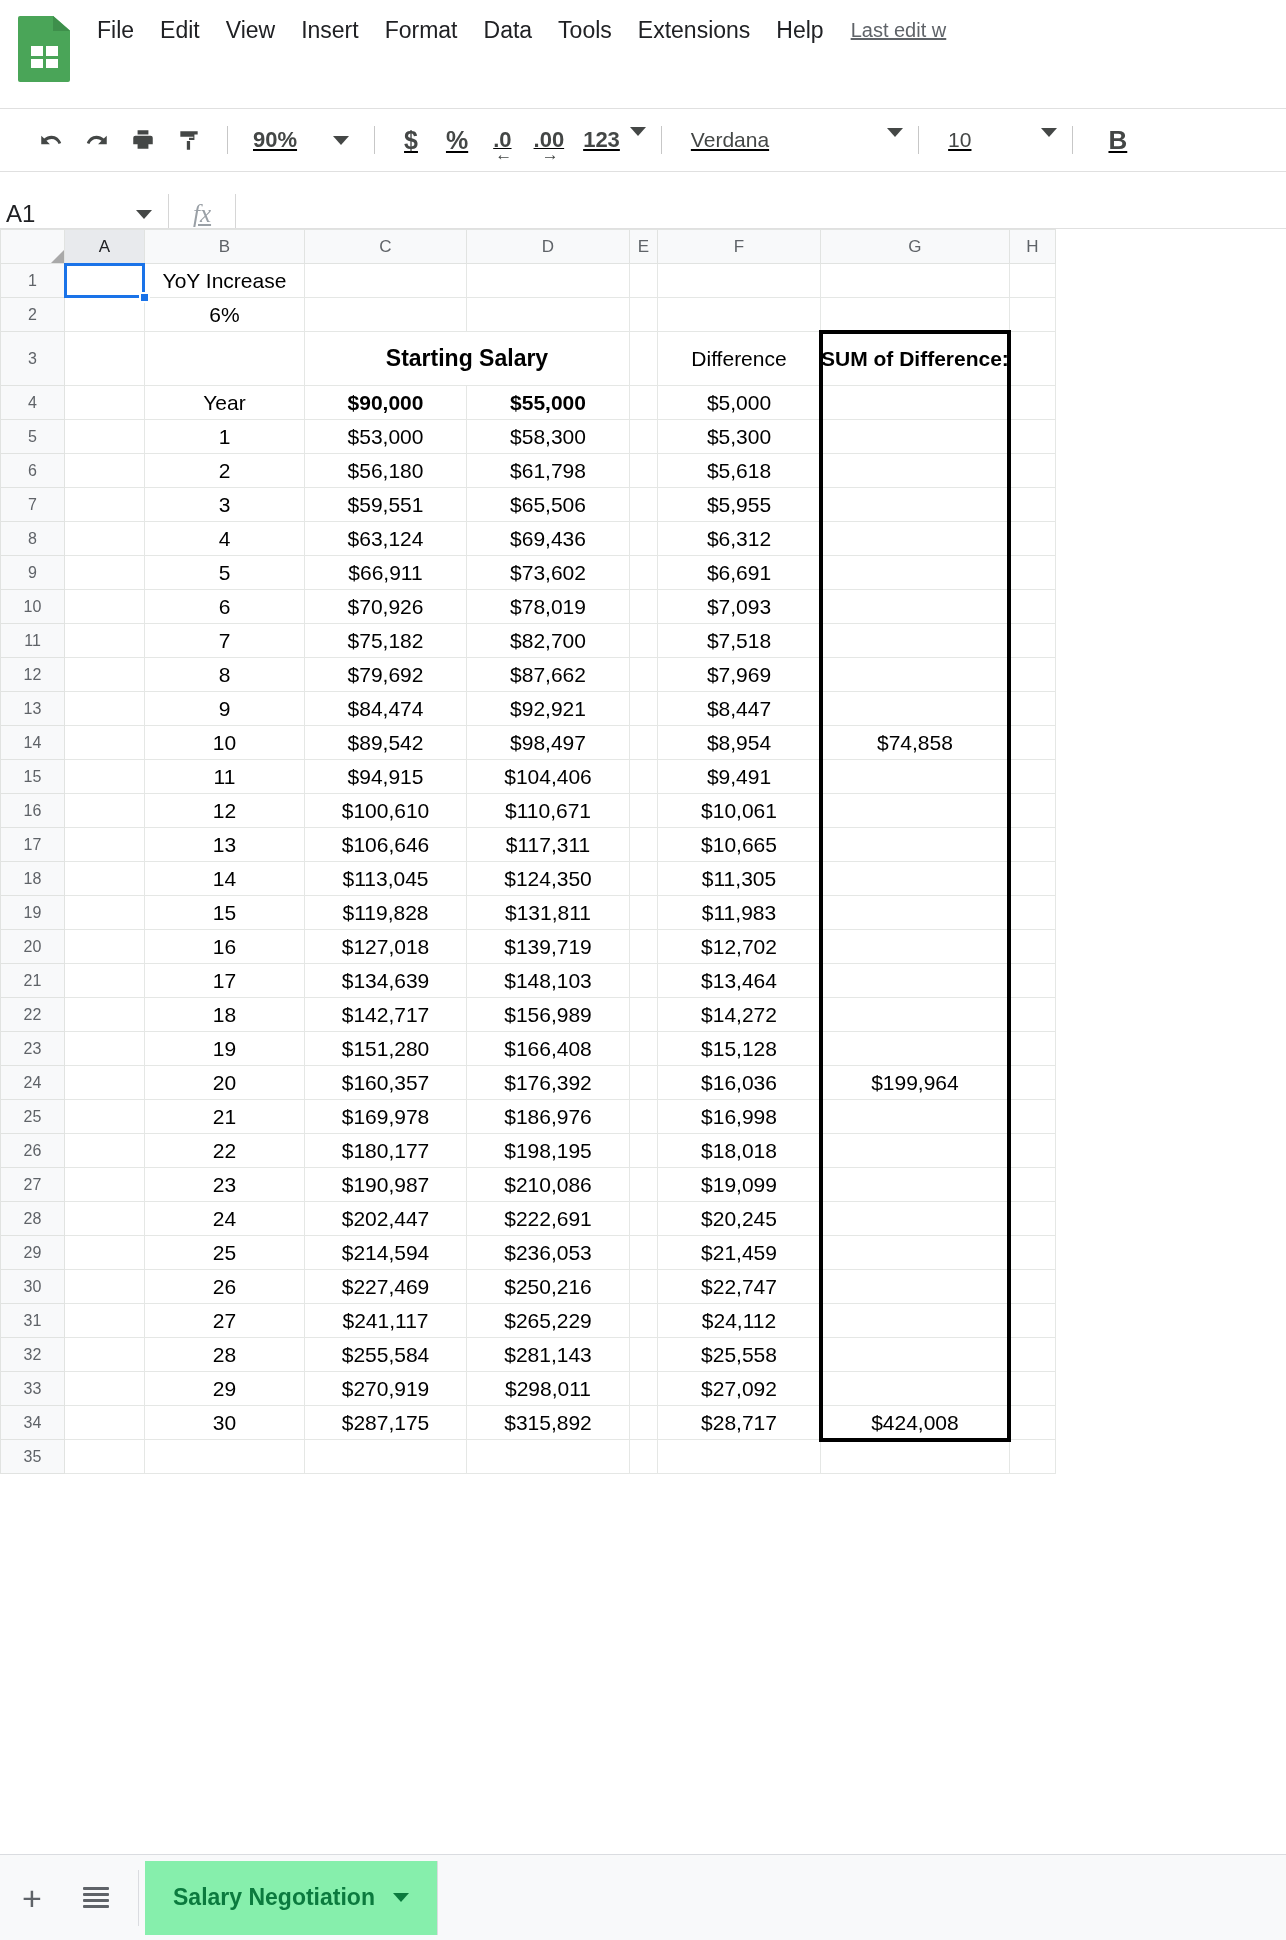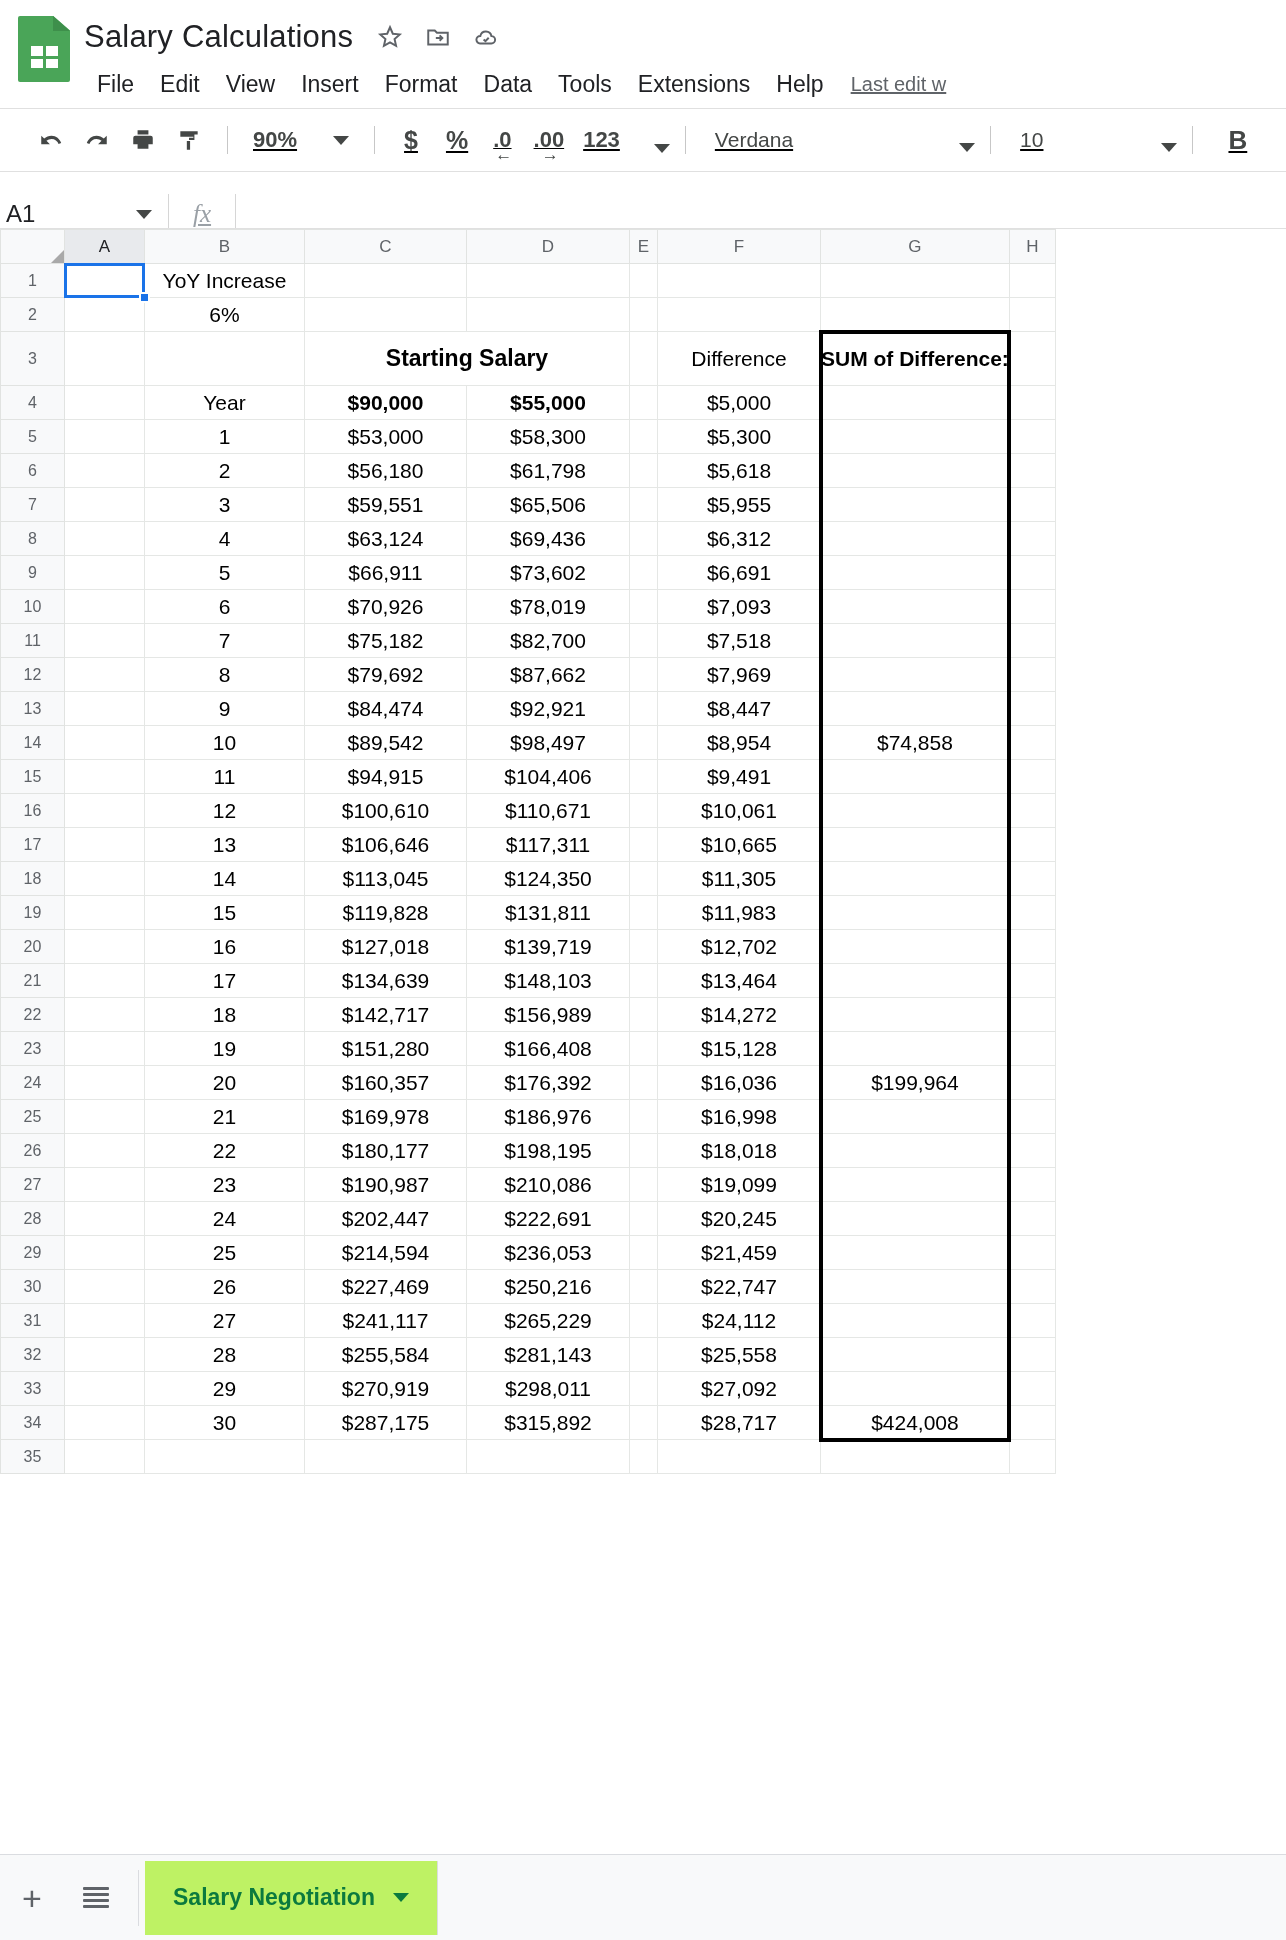--- a/index.html
+++ b/index.html
@@ -46,21 +46,21 @@
   .tb-ic svg { fill: #444746; }
   .tb-sep { width: 1px; height: 28px; background: #c7c7c7; margin: 0 15px; }
   .tb-txt { font-size: 22px; color: #444746; font-weight: 600; }
   .zoomsel { display: flex; align-items: center; gap: 36px; padding: 0 10px; }
   .caret { width: 0; height: 0; border-left: 8px solid transparent; border-right: 8px solid transparent; border-top: 9px solid #444746; }
   .glyph { font-size: 25px; color: #444746; font-weight: 700; padding: 0 14px; }
   .dec { position: relative; padding: 0 11px; }
   .dec .num { font-size: 22px; color: #444746; font-weight: 700; }
   .dec .arr { position: absolute; left: 50%; transform: translateX(-42%); top: 18px; font-size: 17px; color: #444746; }
   .fontname { font-size: 21px; color: #444746; padding-left: 14px; }
-  .selbox { display: flex; align-items: flex-end; gap: 24px; }
+  .selbox { display: flex; align-items: flex-start; }
   .selgap1 { width: 118px; }
   .selgap2 { width: 70px; }
   .bold-b { font-size: 26px; font-weight: 700; color: #444746; padding-left: 20px; }
 
   
   .formulabar { height: 56px; display: flex; align-items: flex-end; }
   .namebox { width: 168px; display: flex; align-items: center; padding-left: 6px; }
   .namebox .nm { font-size: 24px; color: #202124; }
   .namebox .cr { margin-left: auto; margin-right: 16px; width: 0; height: 0;
     border-left: 8px solid transparent; border-right: 8px solid transparent; border-top: 9px solid #444746; }
@@ -107,62 +107,40 @@
 
   
   .tabbar { position: absolute; left: 0; bottom: 0; width: 1286px; height: 86px;
     background: #f8f9fa; border-top: 1px solid #dadce0; display: flex; align-items: center; }
   .tab-btn { width: 64px; height: 86px; display: flex; align-items: center; justify-content: center; color: #5f6368; }
   .tab-btn .plus { font-size: 34px; color: #5f6368; line-height: 1; }
   .hamb { width: 26px; height: 22px; display: flex; flex-direction: column; justify-content: space-between; }
   .hamb i { display: block; height: 3px; background: #5f6368; border-radius: 1px; }
   .tabsep { width: 1px; height: 56px; background: #dadce0; margin: 0 6px 0 10px; }
   .sheet-tab { display: flex; align-items: center; gap: 18px; height: 74px; padding: 0 28px;
-    background: #bef264; border-right: 1px solid #dadce0; }
+    background: #86efac; border-right: 1px solid #dadce0; }
   .sheet-tab .nm { font-size: 23px; color: #0b7a3e; font-weight: 700; white-space: nowrap; }
   .sheet-tab .cr { width: 0; height: 0; border-left: 8px solid transparent;
     border-right: 8px solid transparent; border-top: 9px solid #0b7a3e; }
 </style>
 </head>
 <body>
 
 <div class="titlebar">
   <div class="doc-icon">
     <div class="page"></div>
       <div class="fold"></div>
     <div class="grid">
         <i></i>
         <i></i>
         <i></i>
         <i></i>
       </div>
   </div>
   <div class="title-col">
-    <div class="title-row">
-      <div class="doc-title">Salary Calculations</div>
-      <div class="title-icons">
-        <span class="ticon">
-          <svg viewBox="0 0 24 24">
-              <polygon points="12,3 14.6,9 21,9.6 16.2,13.9 17.6,20.2 12,16.9 6.4,20.2 7.8,13.9 3,9.6 9.4,9"></polygon>
-            </svg>
-        </span>
-        <span class="ticon">
-          <svg viewBox="0 0 24 24">
-              <path d="M3 6h6l2 2h10v11H3z"></path>
-              <path d="M10 13h6M13.5 10.5 16 13l-2.5 2.5"></path>
-            </svg>
-        </span>
-        <span class="ticon">
-          <svg viewBox="0 0 24 24">
-              <path d="M6.5 18A3.5 3.5 0 0 1 6.8 11 5.2 5.2 0 0 1 17 11.2 3.4 3.4 0 0 1 17 18z"></path>
-              <path d="M9.8 14.3l1.7 1.6 3-3.2"></path>
-            </svg>
-        </span>
-      </div>
-    </div>
     <div class="menubar">
       <div class="menu-item">File</div>
       <div class="menu-item">Edit</div>
       <div class="menu-item">View</div>
       <div class="menu-item">Insert</div>
       <div class="menu-item">Format</div>
       <div class="menu-item">Data</div>
       <div class="menu-item">Tools</div>
       <div class="menu-item">Extensions</div>
       <div class="menu-item">Help</div>

